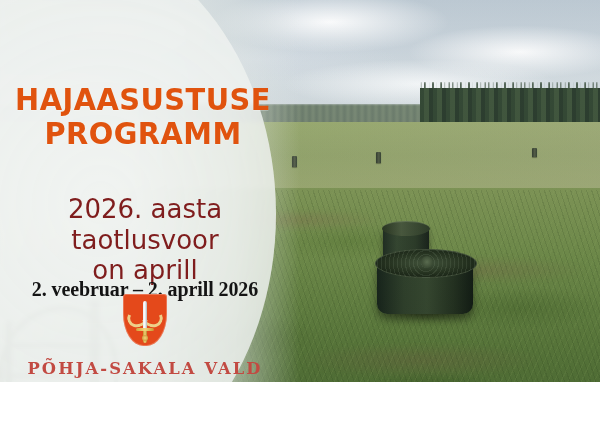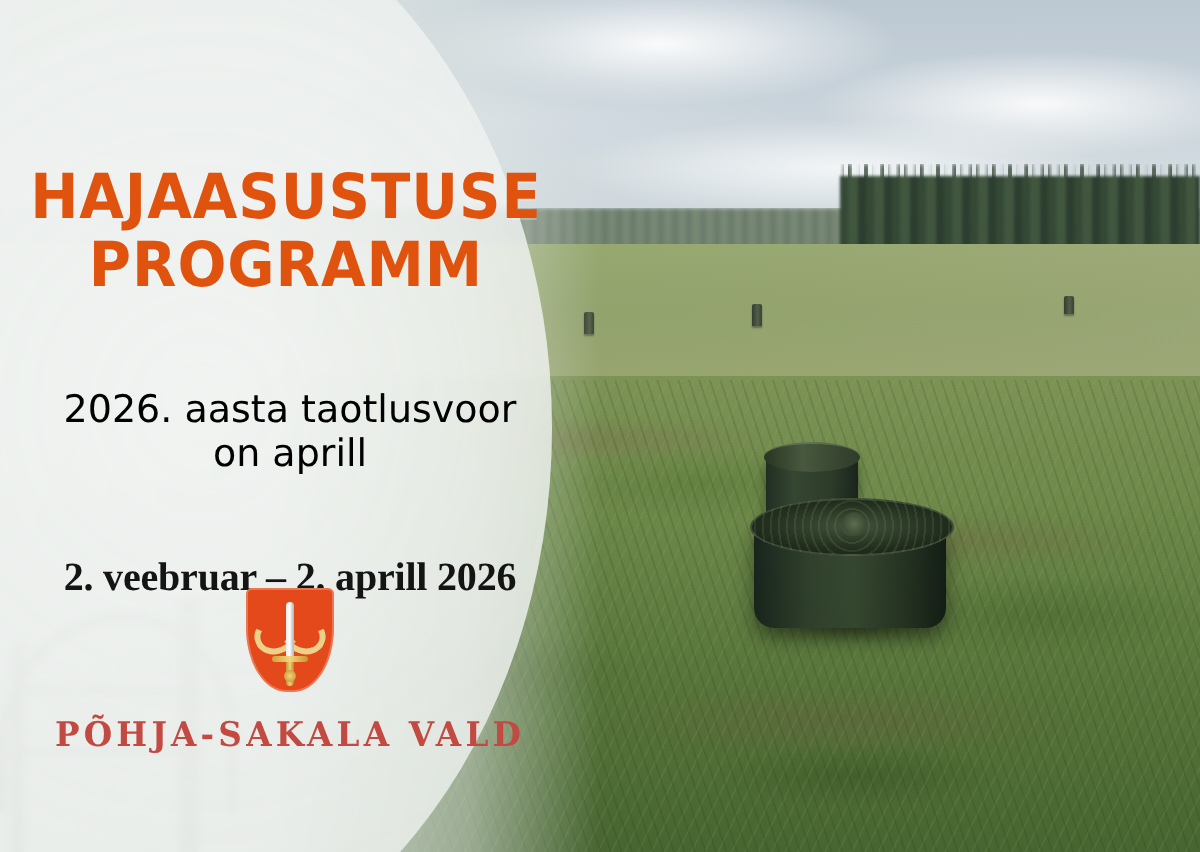--- a/index.html
+++ b/index.html
@@ -3,21 +3,21 @@
 <meta charset="utf-8">
 <style>
   html, body {
     margin: 0;
     padding: 0;
     background: #ffffff;
   }
   #poster {
     position: relative;
     width: 600px;
-    height: 426px;
+    height: 382px;
     overflow: hidden;
     font-family: "Liberation Sans", sans-serif;
     background: #8ca36a;
   }
 
   
   .photo {
     position: absolute;
     inset: 0;
     overflow: hidden;
@@ -258,23 +258,23 @@
     transform-origin: 50% 50%;
     text-shadow: 0 1px 0 rgba(255,255,255,.25);
   }
   .headline .l1 { display: block; }
   .headline .l2 { display: block; margin-top: 2px; }
 
   .subtext {
     position: absolute;
     left: 0; top: 194px; width: 290px;
     text-align: center;
-    color: #000000;
+    color: #7f1d1d;
     font-family: "DejaVu Sans", sans-serif;
-    font-size: 19px;
+    font-size: 26px;
     line-height: 1.18;
   }
   .subtext .s1, .subtext .s2 { display: block; }
 
   .dateline {
     position: absolute;
     left: 0; top: 242px; width: 290px;
     text-align: center;
     color: #141414;
     font-family: Liberation Serif, serif;

